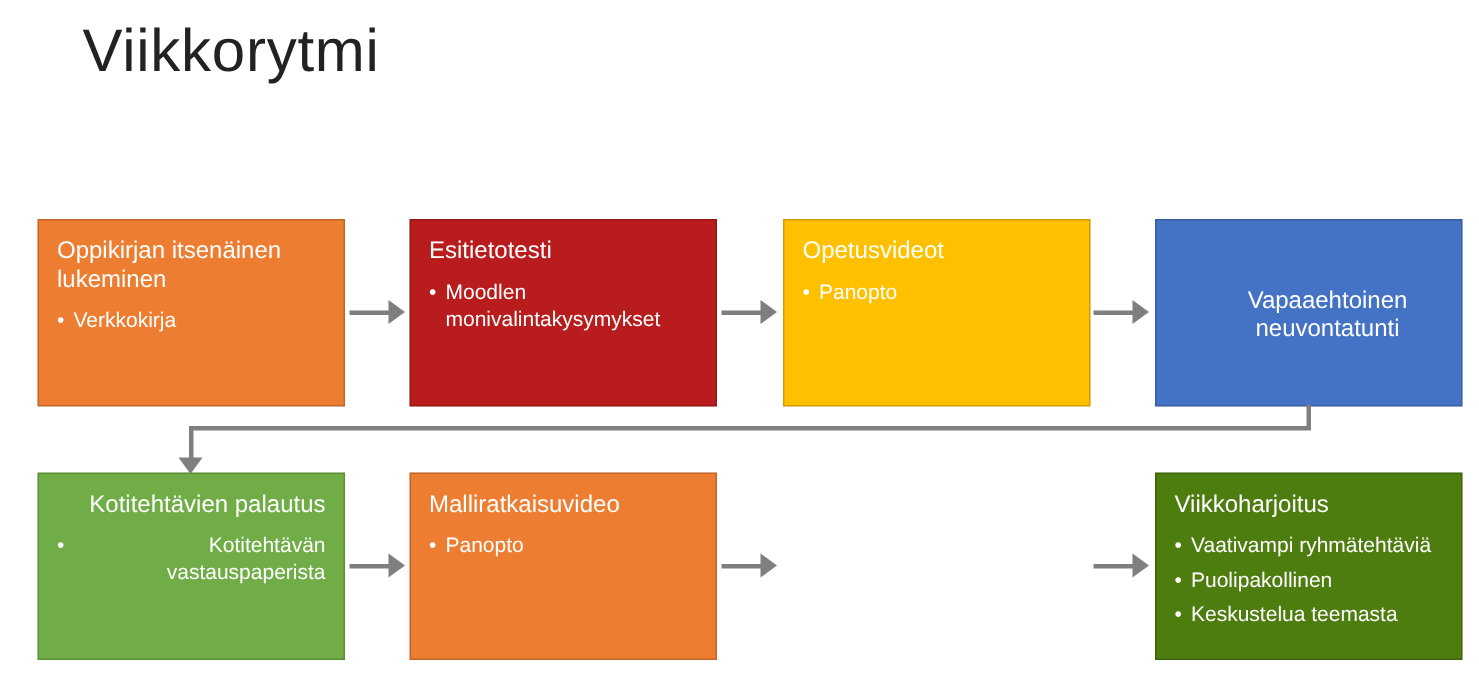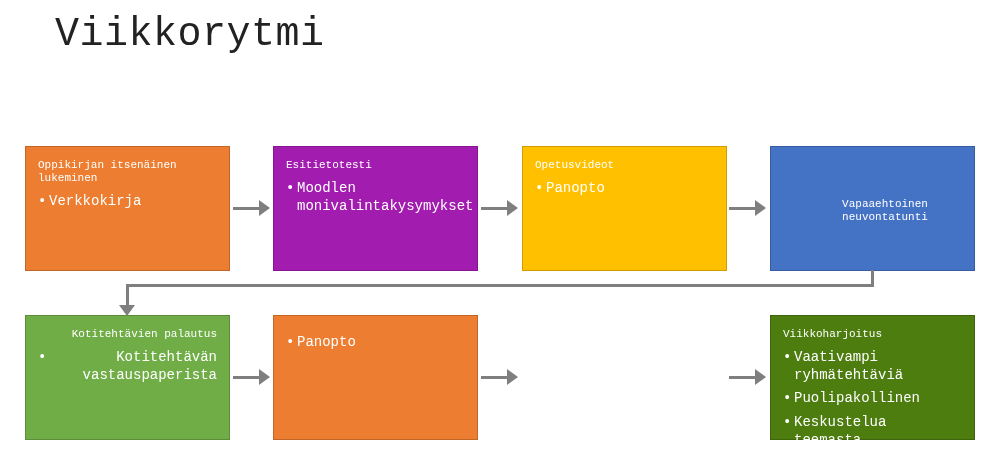--- a/index.html
+++ b/index.html
@@ -1,21 +1,21 @@
 <!DOCTYPE html>
 <html style="--arrow: #7F7F7F;"><head>
 <meta charset="utf-8">
 <style>
   html, body { margin: 0; padding: 0; background: #ffffff; }
   .slide {
     position: relative;
     width: 986px;
     height: 464px;
     background: #ffffff;
-    font-family: Liberation Mono, monospace;
+    font-family: Liberation Sans, sans-serif;
     overflow: hidden;
   }
   .slide-title {
     position: absolute;
     left: 55px;
     top: 12px;
     margin: 0;
     font-size: 40px;
     font-weight: 400;
     color: #222222;
@@ -33,21 +33,21 @@
     position: absolute;
     top: 0;
     width: 205px;
     height: 125px;
     box-sizing: border-box;
     padding: 12px 12px 8px 12px;
     color: #ffffff;
     border: 1px solid rgba(0,0,0,0.18);
   }
   .box-title {
-    font-size: 11px;
+    font-size: 16px;
     font-weight: 400;
     line-height: 1.18;
     margin-bottom: 7px;
   }
   .bullet {
     position: relative;
     padding-left: 11px;
     font-size: 14px;
     line-height: 1.3;
     margin-top: 5px;
@@ -114,21 +114,21 @@
 
   <div class="flow-row row-0">
       <div class="box" style="left: 25px; background: rgb(237, 125, 49);">
         <div class="box-title">Oppikirjan itsenäinen lukeminen</div>
         <div class="bullet">Verkkokirja</div>
       </div>
       <div class="h-arrow" style="left: 233px;">
         <span class="shaft"></span>
         <span class="head"></span>
       </div>
-      <div class="box" style="left: 273px; background: #a21caf;">
+      <div class="box" style="left: 273px; background: #b91c1c;">
         <div class="box-title">Esitietotesti</div>
         <div class="bullet">Moodlen monivalintakysymykset</div>
       </div>
       <div class="h-arrow" style="left: 481px;">
         <span class="shaft"></span>
         <span class="head"></span>
       </div>
       <div class="box" style="left: 522px; background: rgb(255, 192, 0);">
         <div class="box-title">Opetusvideot</div>
         <div class="bullet">Panopto</div>
@@ -144,20 +144,21 @@
   <div class="flow-row row-1">
       <div class="box" style="left: 25px; background: rgb(112, 173, 71); text-align: right;">
         <div class="box-title">Kotitehtävien palautus</div>
         <div class="bullet">Kotitehtävän vastauspaperista</div>
       </div>
       <div class="h-arrow" style="left: 233px;">
         <span class="shaft"></span>
         <span class="head"></span>
       </div>
       <div class="box" style="left: 273px; background: rgb(237, 125, 49);">
+        <div class="box-title">Malliratkaisuvideo</div>
         <div class="bullet">Panopto</div>
       </div>
       <div class="h-arrow" style="left: 481px;">
         <span class="shaft"></span>
         <span class="head"></span>
       </div>
       <div class="h-arrow" style="left: 729px;">
         <span class="shaft"></span>
         <span class="head"></span>
       </div>

